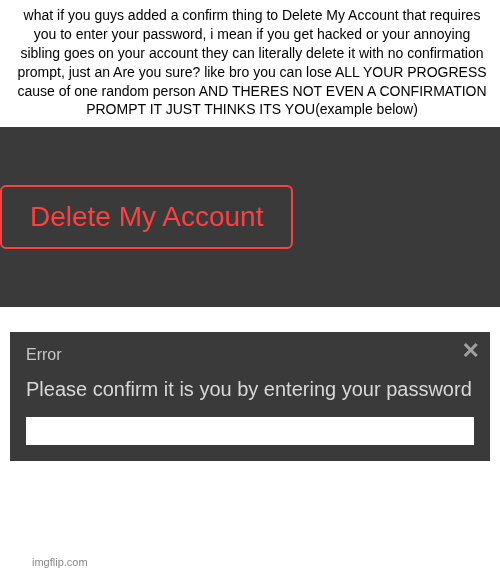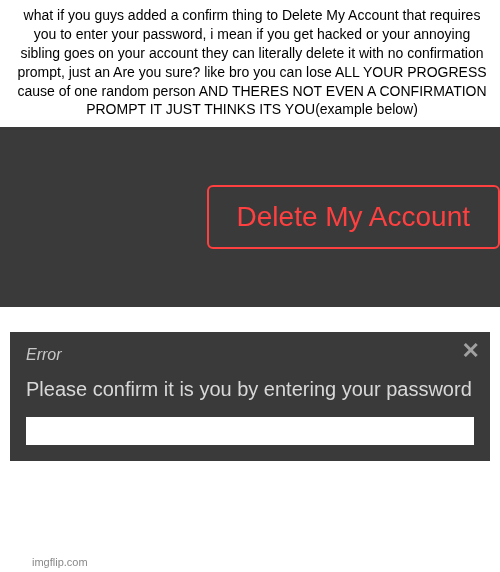--- a/index.html
+++ b/index.html
@@ -21,21 +21,21 @@
       font-size: 14px;
       line-height: 1.35;
       color: #000000;
       font-weight: 400;
     }
     .dark-panel-1 {
       background: #3a3a3a;
       height: 180px;
       display: flex;
       align-items: center;
-      justify-content: flex-end;
+      justify-content: flex-start;
       margin-bottom: 25px;
     }
     .delete-button {
       border: 2px solid #ff4040;
       background: transparent;
       color: #ff4040;
       font-size: 28px;
       font-weight: 400;
       padding: 14px 28px;
       border-radius: 6px;
@@ -55,21 +55,20 @@
       color: #a0a0a0;
       font-size: 22px;
       font-weight: bold;
       cursor: pointer;
       line-height: 1;
     }
     .error-title {
       color: #c8c8c8;
       font-size: 16px;
       margin-bottom: 14px;
-      font-style: italic;
     }
     .error-message {
       color: #d8d8d8;
       font-size: 20px;
       margin-bottom: 16px;
     }
     .password-input {
       width: 100%;
       height: 28px;
       background: #ffffff;

